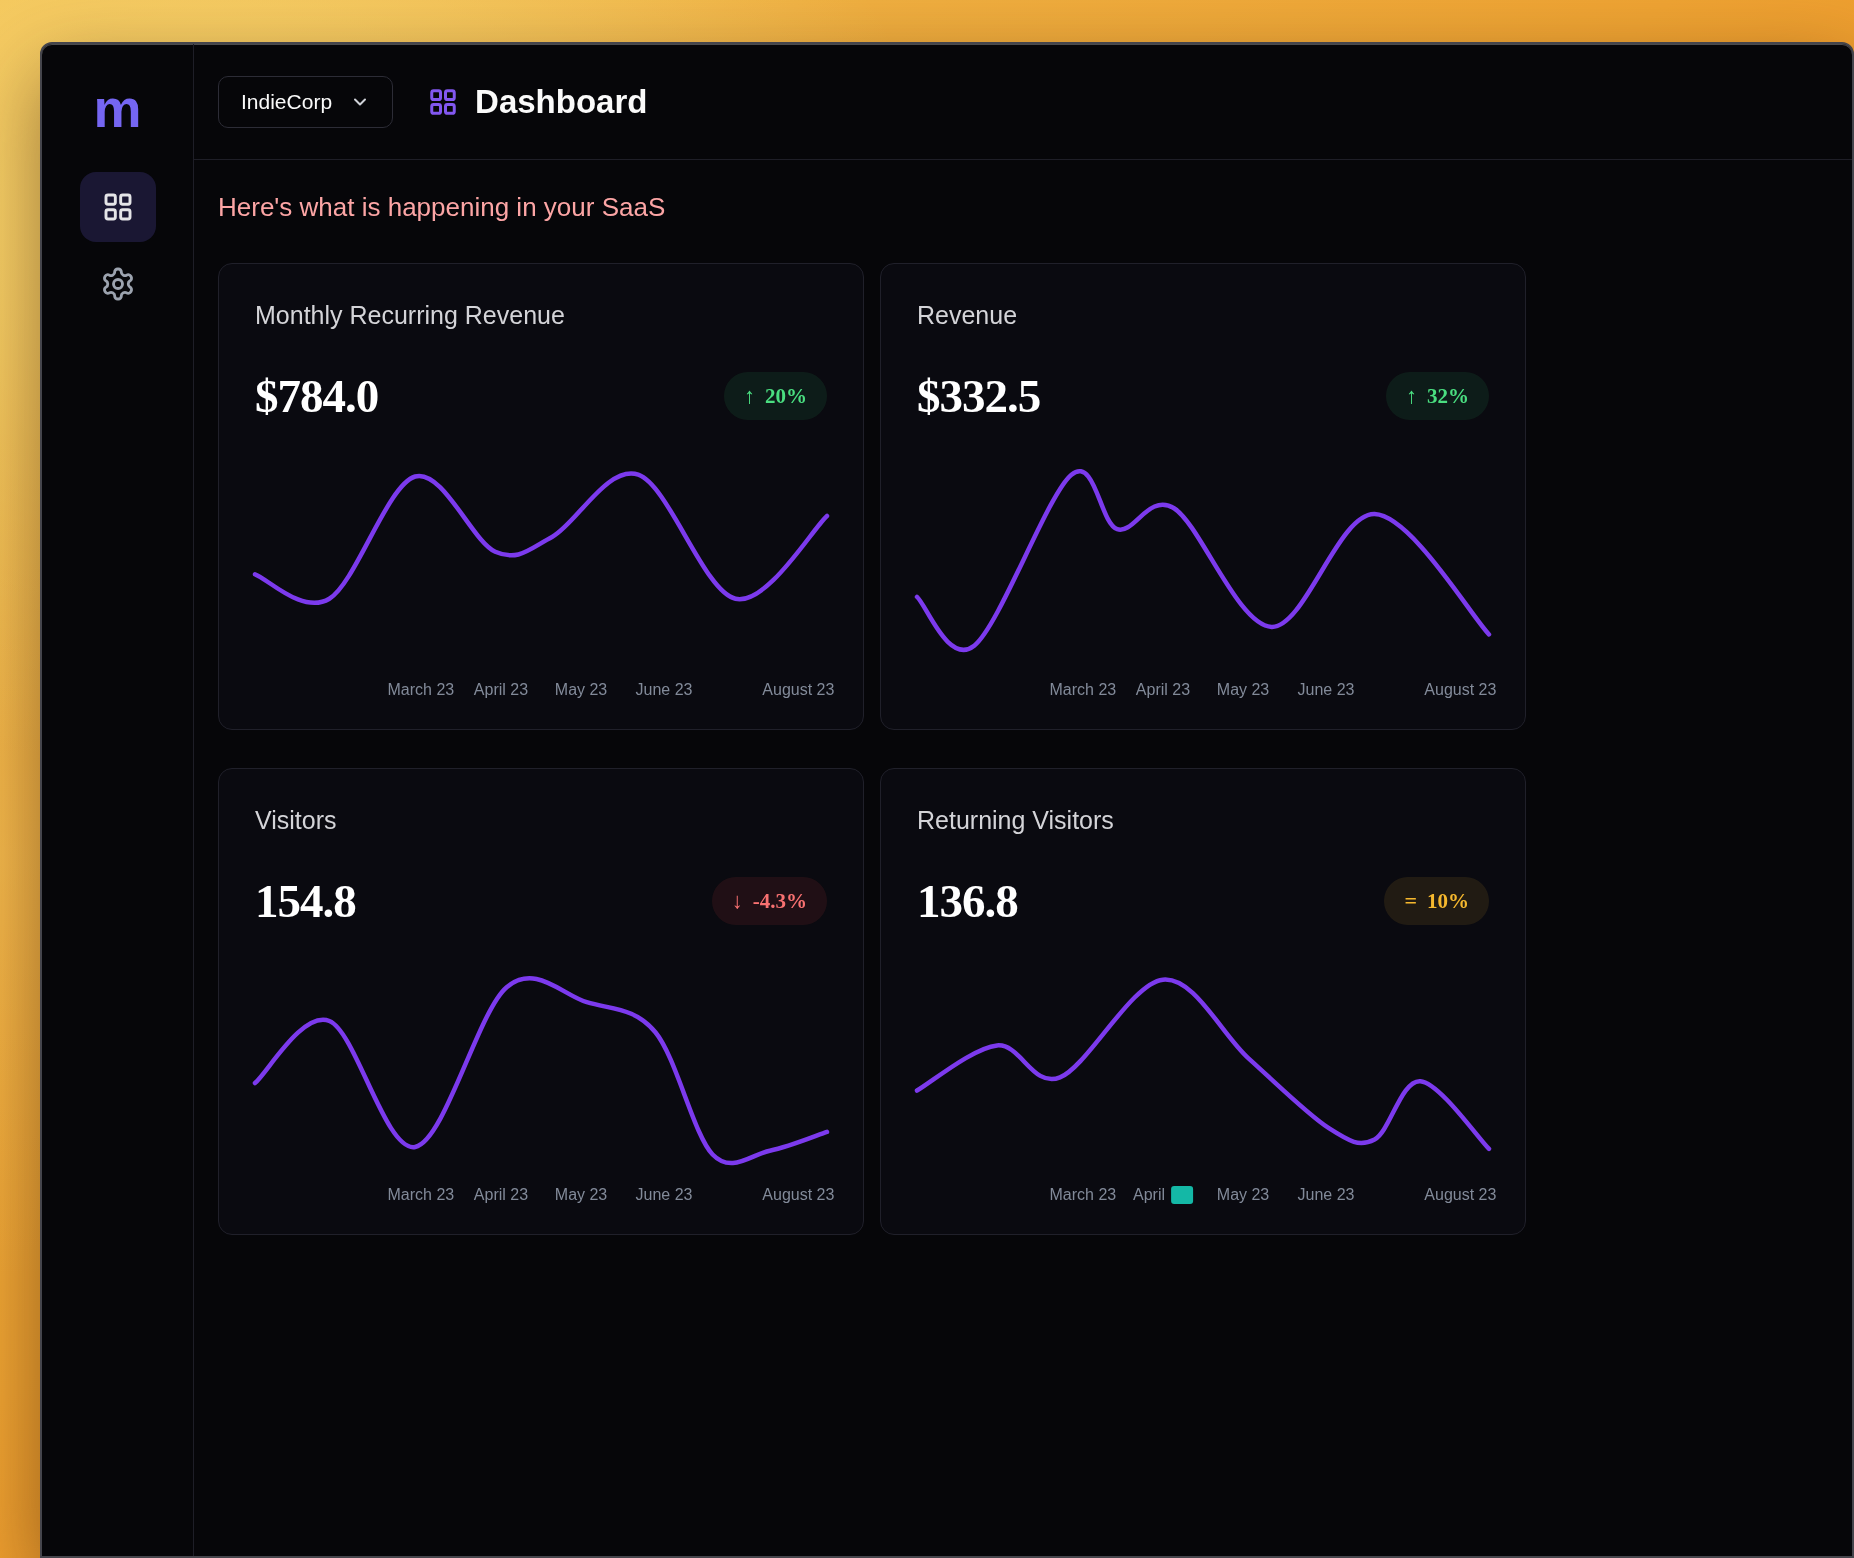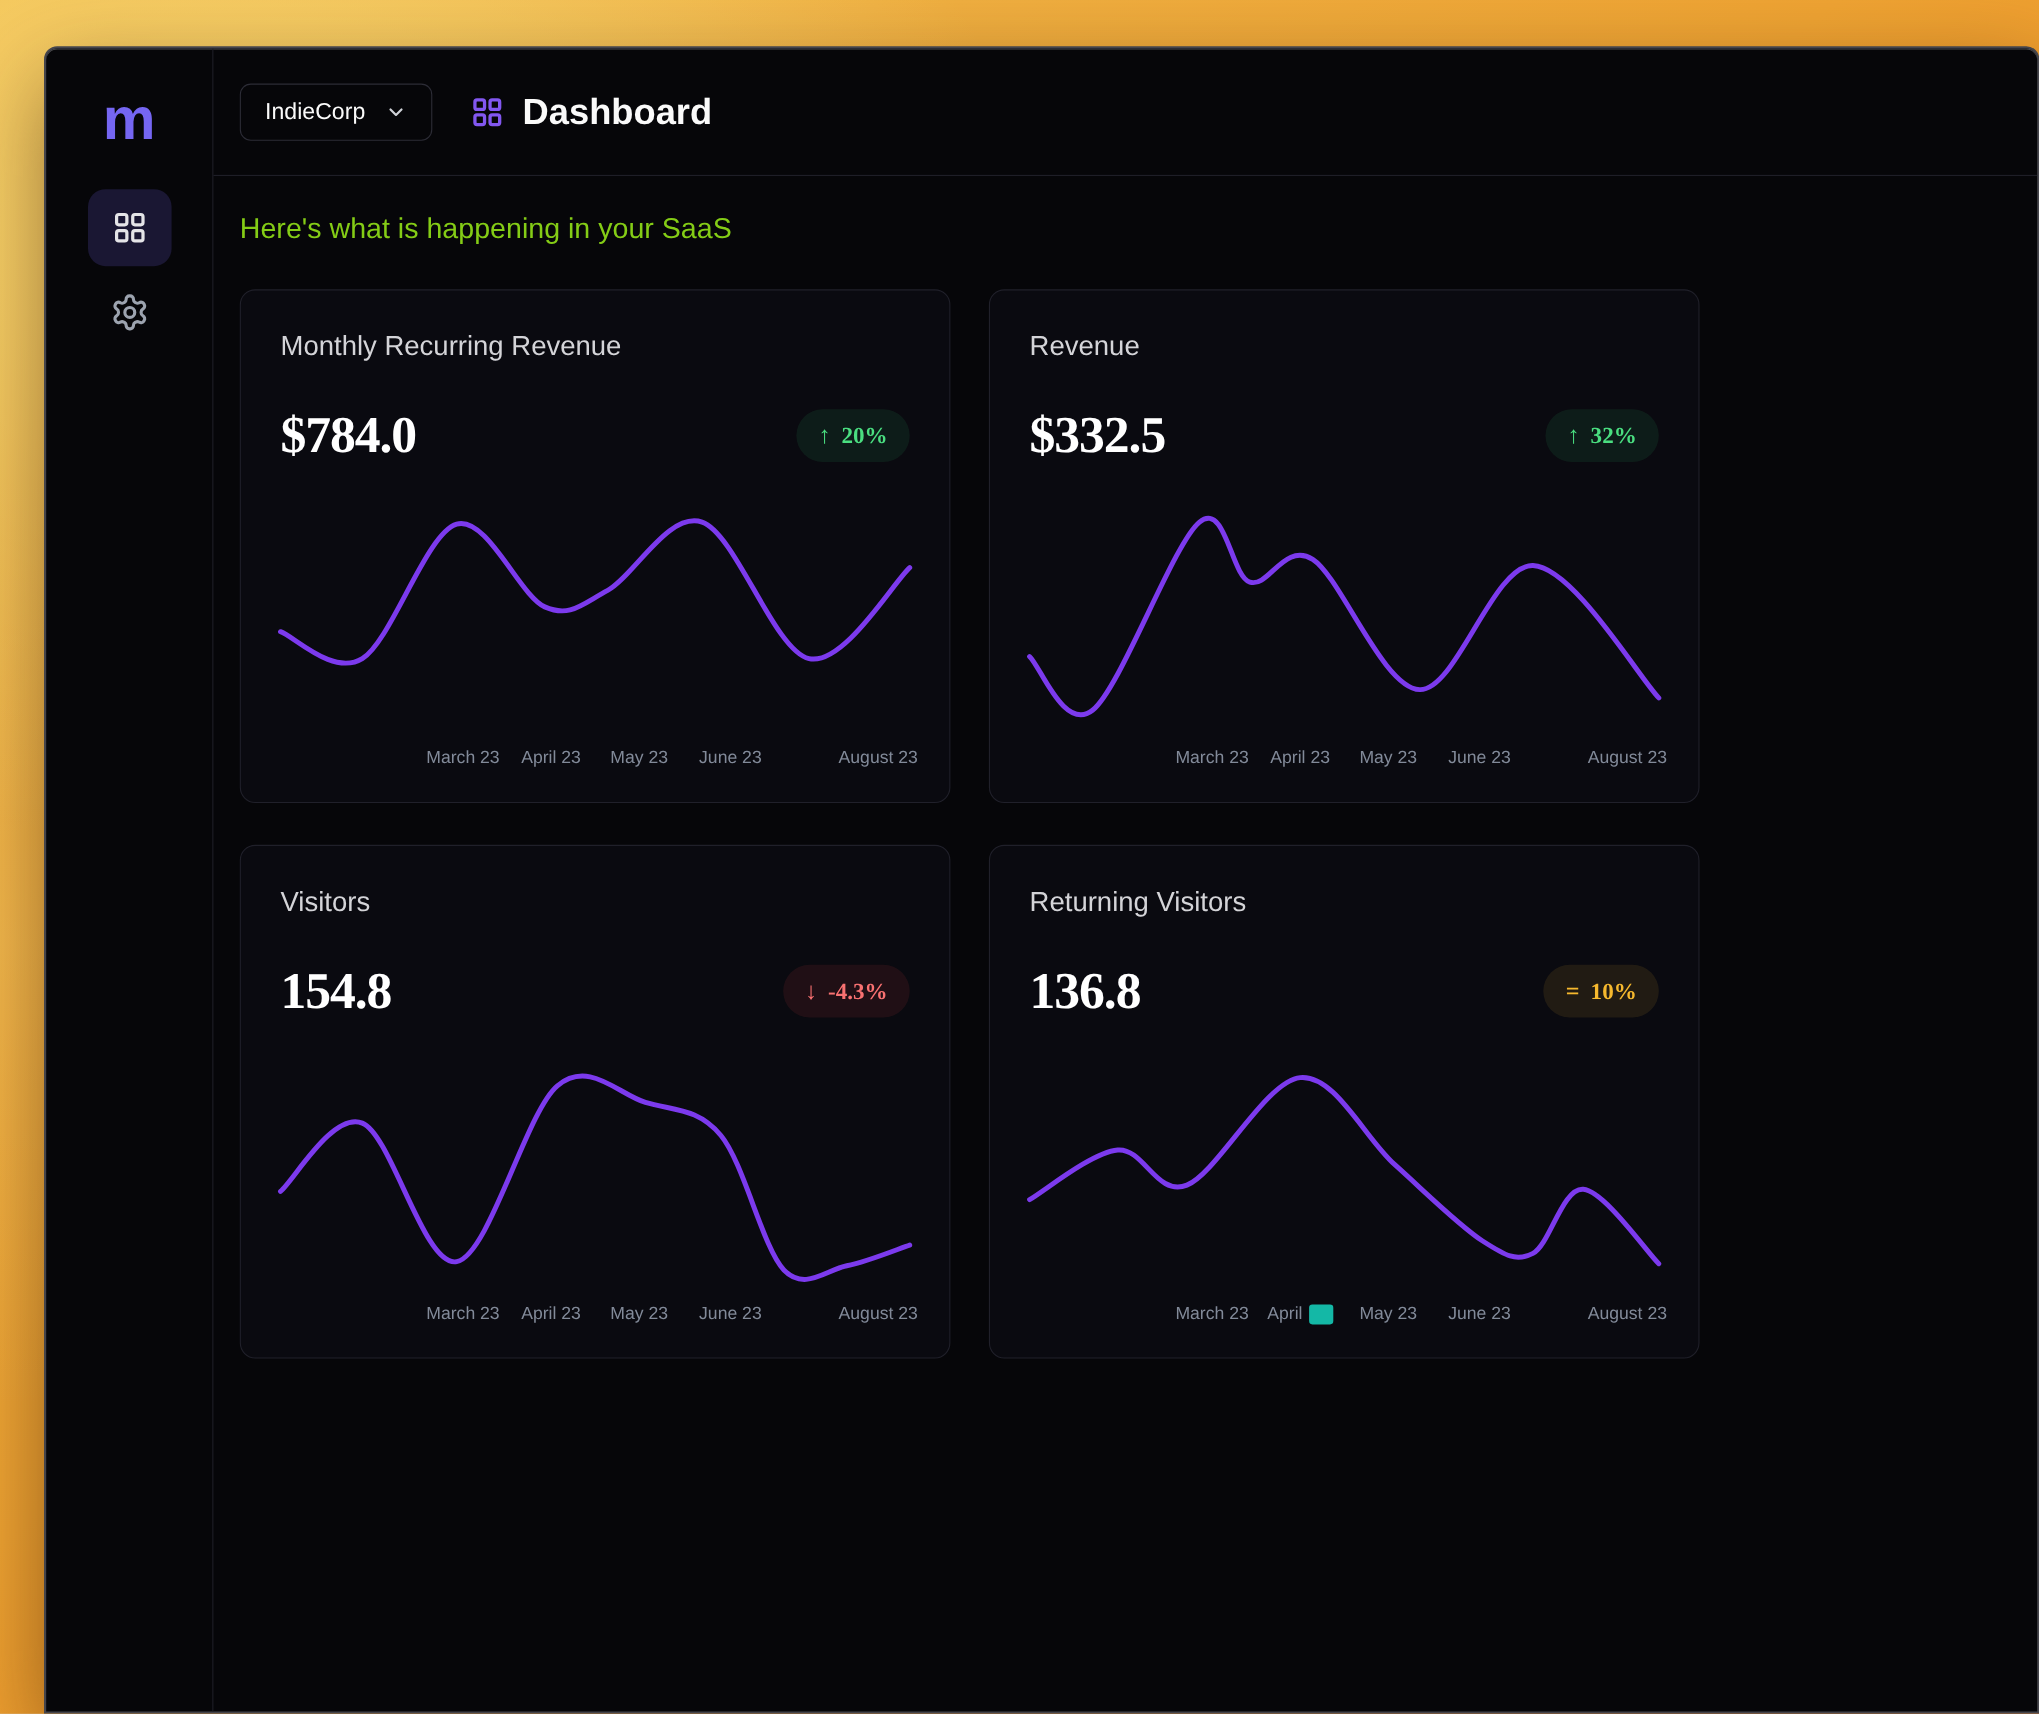--- a/index.html
+++ b/index.html
@@ -45,22 +45,22 @@
     display:flex; align-items:center; gap:18px; height:52px; padding:0 22px;
     border-radius:10px; border:1px solid #2c2c36; background:transparent;
     color:#fafafa; font-size:21px; font-weight:500; font-family:inherit; cursor:pointer;
   }
   .ws-btn svg { width:20px; height:20px; color:#cfd2d8; }
   .page-crumb { display:flex; align-items:center; gap:17px; color:#fafafa; font-size:33px; font-weight:600; }
   .page-crumb svg { width:30px; height:30px; color:#8257f0; }
   
   .content { padding:32px 24px 0; }
   .welcome-h { margin:0 0 14px; font-size:31px; font-weight:600; color:#fafafa; letter-spacing:-0.2px; }
-  .welcome-s { margin:0 0 40px; font-size:26px; font-weight:400; color:#84cc16; }
-  .grid { display:grid; grid-template-columns:646px 646px; gap:38px 35px; }
+  .welcome-s { margin:0 0 40px; font-size:26px; font-weight:400; color:#fca5a5; }
+  .grid { display:grid; grid-template-columns:646px 646px; gap:38px 16px; }
   .card {
     height:467px; background:#0a0a10; border:1px solid #20202a; border-radius:14px;
     padding:36px 36px 26px; display:flex; flex-direction:column;
   }
   .card-title { font-size:25px; font-weight:500; color:#d4d4d8; line-height:30px; }
   .value-row { display:flex; align-items:center; justify-content:space-between; margin-top:40px;font-family:Liberation Serif, serif; }
   .card-value { font-size:47px; font-weight:700; color:#ffffff; letter-spacing:-1px; line-height:52px; }
   .badge {
     display:flex; align-items:center; gap:10px; height:48px; padding:0 20px;
     border-radius:999px; font-size:21px; font-weight:600;

